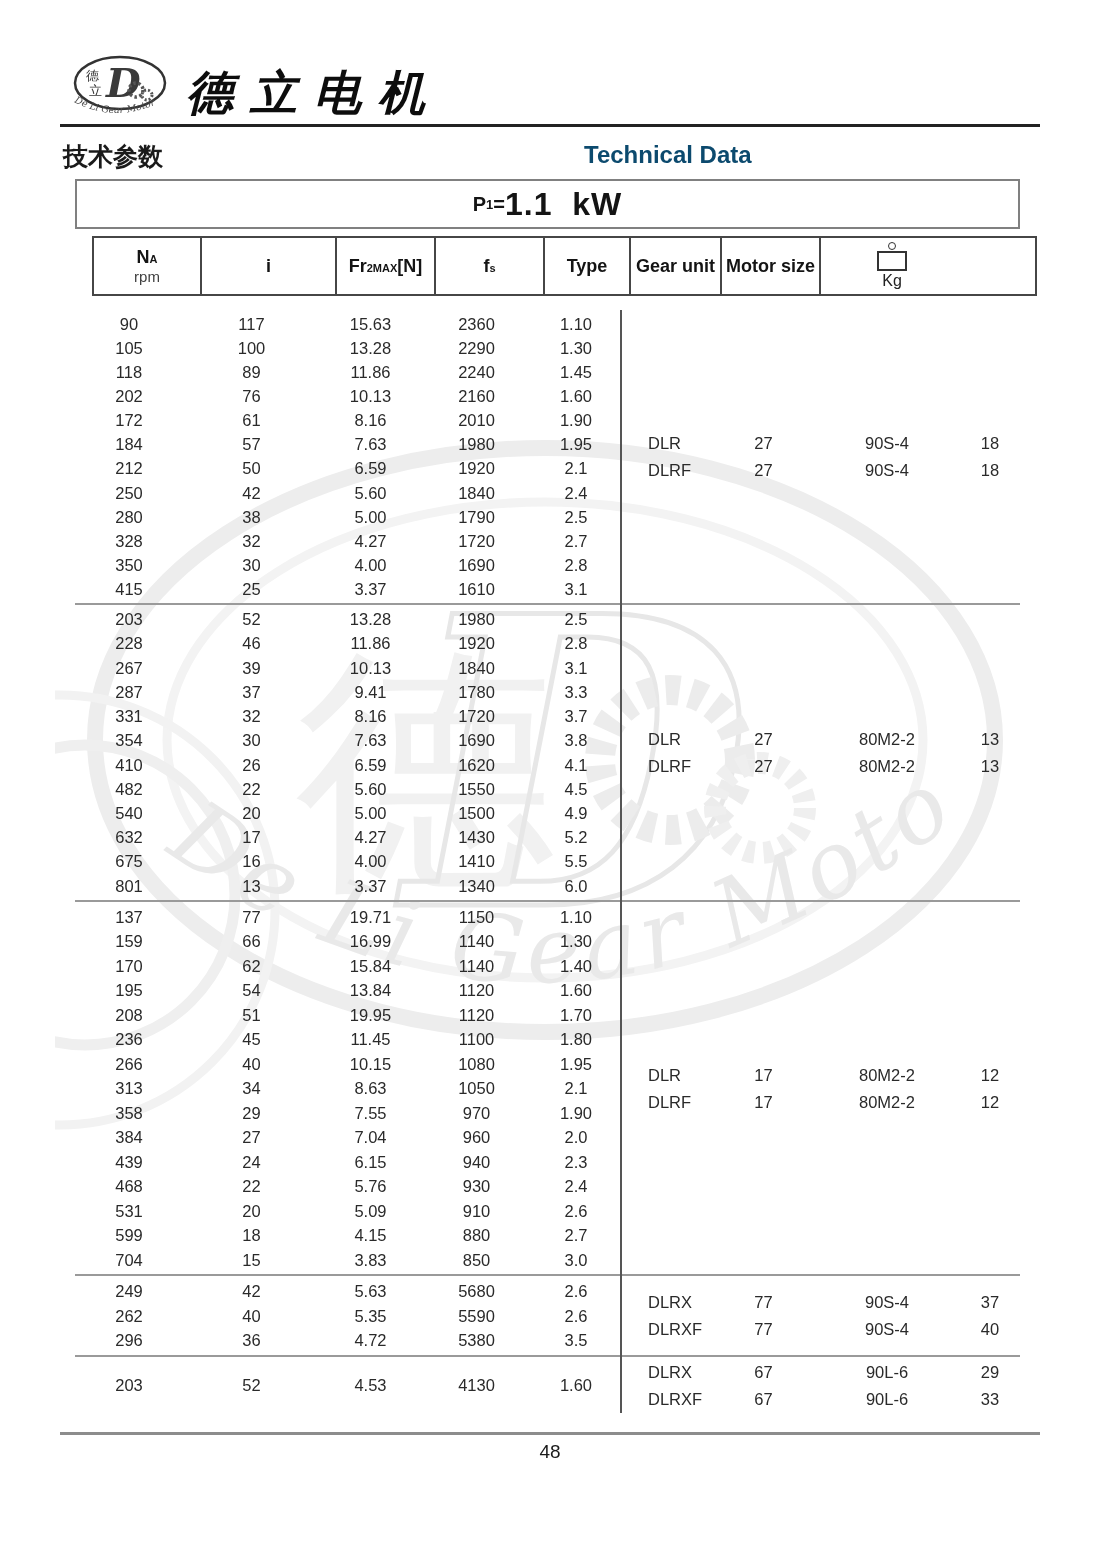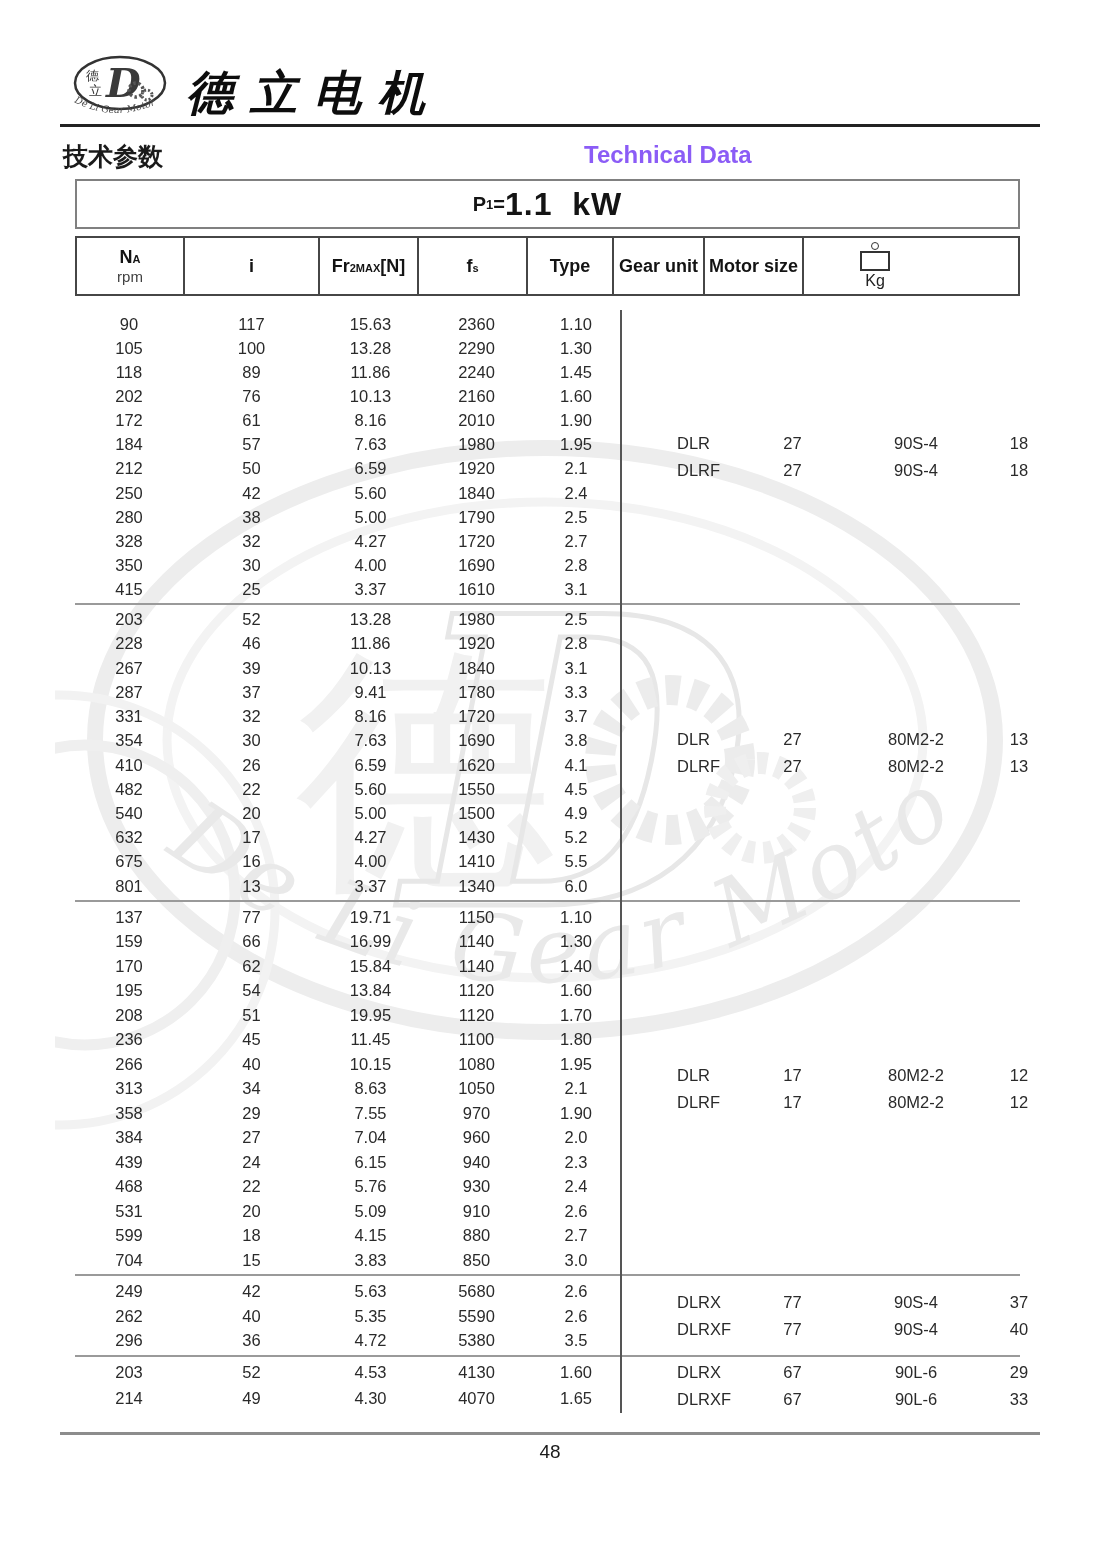--- a/index.html
+++ b/index.html
@@ -11,35 +11,35 @@
 
   
   #logo{left:68px;top:52px;width:110px;height:74px;}
   #brand-name{
     left:186px;top:62px;font-family:"DejaVu Serif", serif;
     font-size:47px;font-weight:bold;letter-spacing:17px;color:#0d0d0d;
     font-style:italic;
   }
   #top-rule{left:60px;top:124px;width:980px;height:3px;background:#222;}
   #section-title-cn{left:63px;top:140px;font-size:25px;font-weight:bold;color:#1a1a1a;}
-  #section-title-en{left:584px;top:141px;font-size:24px;font-weight:bold;color:#8b5cf6;}
+  #section-title-en{left:584px;top:141px;font-size:24px;font-weight:bold;color:#0c4a6e;}
 
   
   #power-box{
     left:75px;top:179px;width:945px;height:50px;border:2px solid #808080;
     box-sizing:border-box;display:flex;align-items:center;justify-content:center;
     background:#fff;
   }
   #power-box .p-small{font-size:20px;font-weight:bold;color:#141414;}
   #power-box .p-sub{font-size:13px;font-weight:bold;}
   #power-box .p-big{font-size:32px;font-weight:bold;color:#141414;word-spacing:10px;letter-spacing:1px;}
 
   
   #head-row{
-    left:75px;top:236px;width:945px;height:60px;border:2px solid #464646;
+    left:92px;top:236px;width:945px;height:60px;border:2px solid #464646;
     box-sizing:border-box;display:grid;background:#fff;
     grid-template-columns:106px 135px 99px 109px 86px 91px 99px 144px auto;
   }
   .hcell{
     display:flex;flex-direction:column;align-items:center;justify-content:center;
     border-left:2px solid #464646;line-height:1.15;
   }
   .hcell:first-child{border-left:none;}
   .h-main{font-size:18px;font-weight:bold;color:#141414;}
   .h-main .sub{font-size:11px;font-weight:bold;}
@@ -55,21 +55,21 @@
   .sec-left{
     position:absolute;left:0;top:0;width:545px;height:100%;
     display:flex;flex-direction:column;justify-content:space-evenly;
   }
   .data-row{display:grid;grid-template-columns:108px 137px 101px 111px 88px;}
   .data-row .cell{text-align:center;font-size:16.5px;color:#2a2a2a;line-height:20px;}
   .sec-right{
     position:absolute;left:545px;top:0;width:400px;height:100%;
     display:flex;flex-direction:column;justify-content:center;gap:7px;
   }
-  .variant-row{display:grid;grid-template-columns:93px 101px 146px 60px;padding-left:29px;}
+  .variant-row{display:grid;grid-template-columns:93px 101px 146px 60px;}
   .variant-row .vcell{text-align:center;font-size:16.5px;color:#2a2a2a;line-height:20px;}
   .variant-row .vcell.vtype{text-align:left;padding-left:28px;}
   #v-divider{left:620px;top:310px;width:1.5px;height:1103px;background:#555;}
 
   
   #footer-rule{left:60px;top:1432px;width:980px;height:3px;background:#8c8c8c;}
   #page-number{left:0;top:1441px;width:1100px;text-align:center;font-size:19px;color:#1a1a1a;}
 
   
   #watermark{left:55px;top:430px;z-index:0;pointer-events:none;}
@@ -529,27 +529,20 @@
     <div class="section-divider"></div>
     <div class="section" style="height: 56px;">
       <div class="sec-left">
         <div class="data-row">
           <div class="cell">203</div>
           <div class="cell">52</div>
           <div class="cell">4.53</div>
           <div class="cell">4130</div>
           <div class="cell">1.60</div>
         </div>
-        <div class="data-row">
-          <div class="cell">214</div>
-          <div class="cell">49</div>
-          <div class="cell">4.30</div>
-          <div class="cell">4070</div>
-          <div class="cell">1.65</div>
-        </div>
       </div>
       <div class="sec-right">
         <div class="variant-row">
           <div class="vcell vtype">DLRX</div>
           <div class="vcell">67</div>
           <div class="vcell">90L-6</div>
           <div class="vcell">29</div>
         </div>
         <div class="variant-row">
           <div class="vcell vtype">DLRXF</div>

